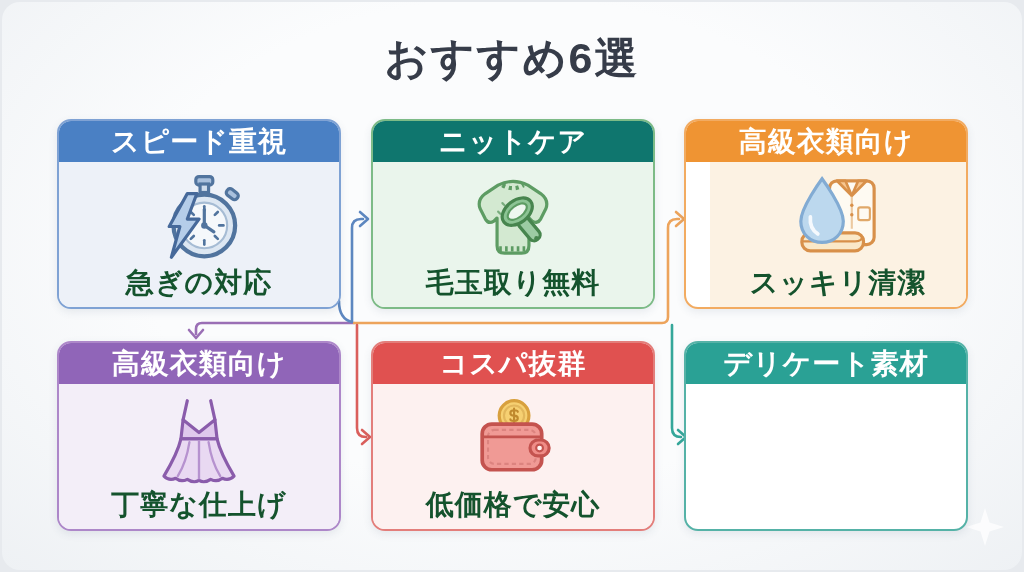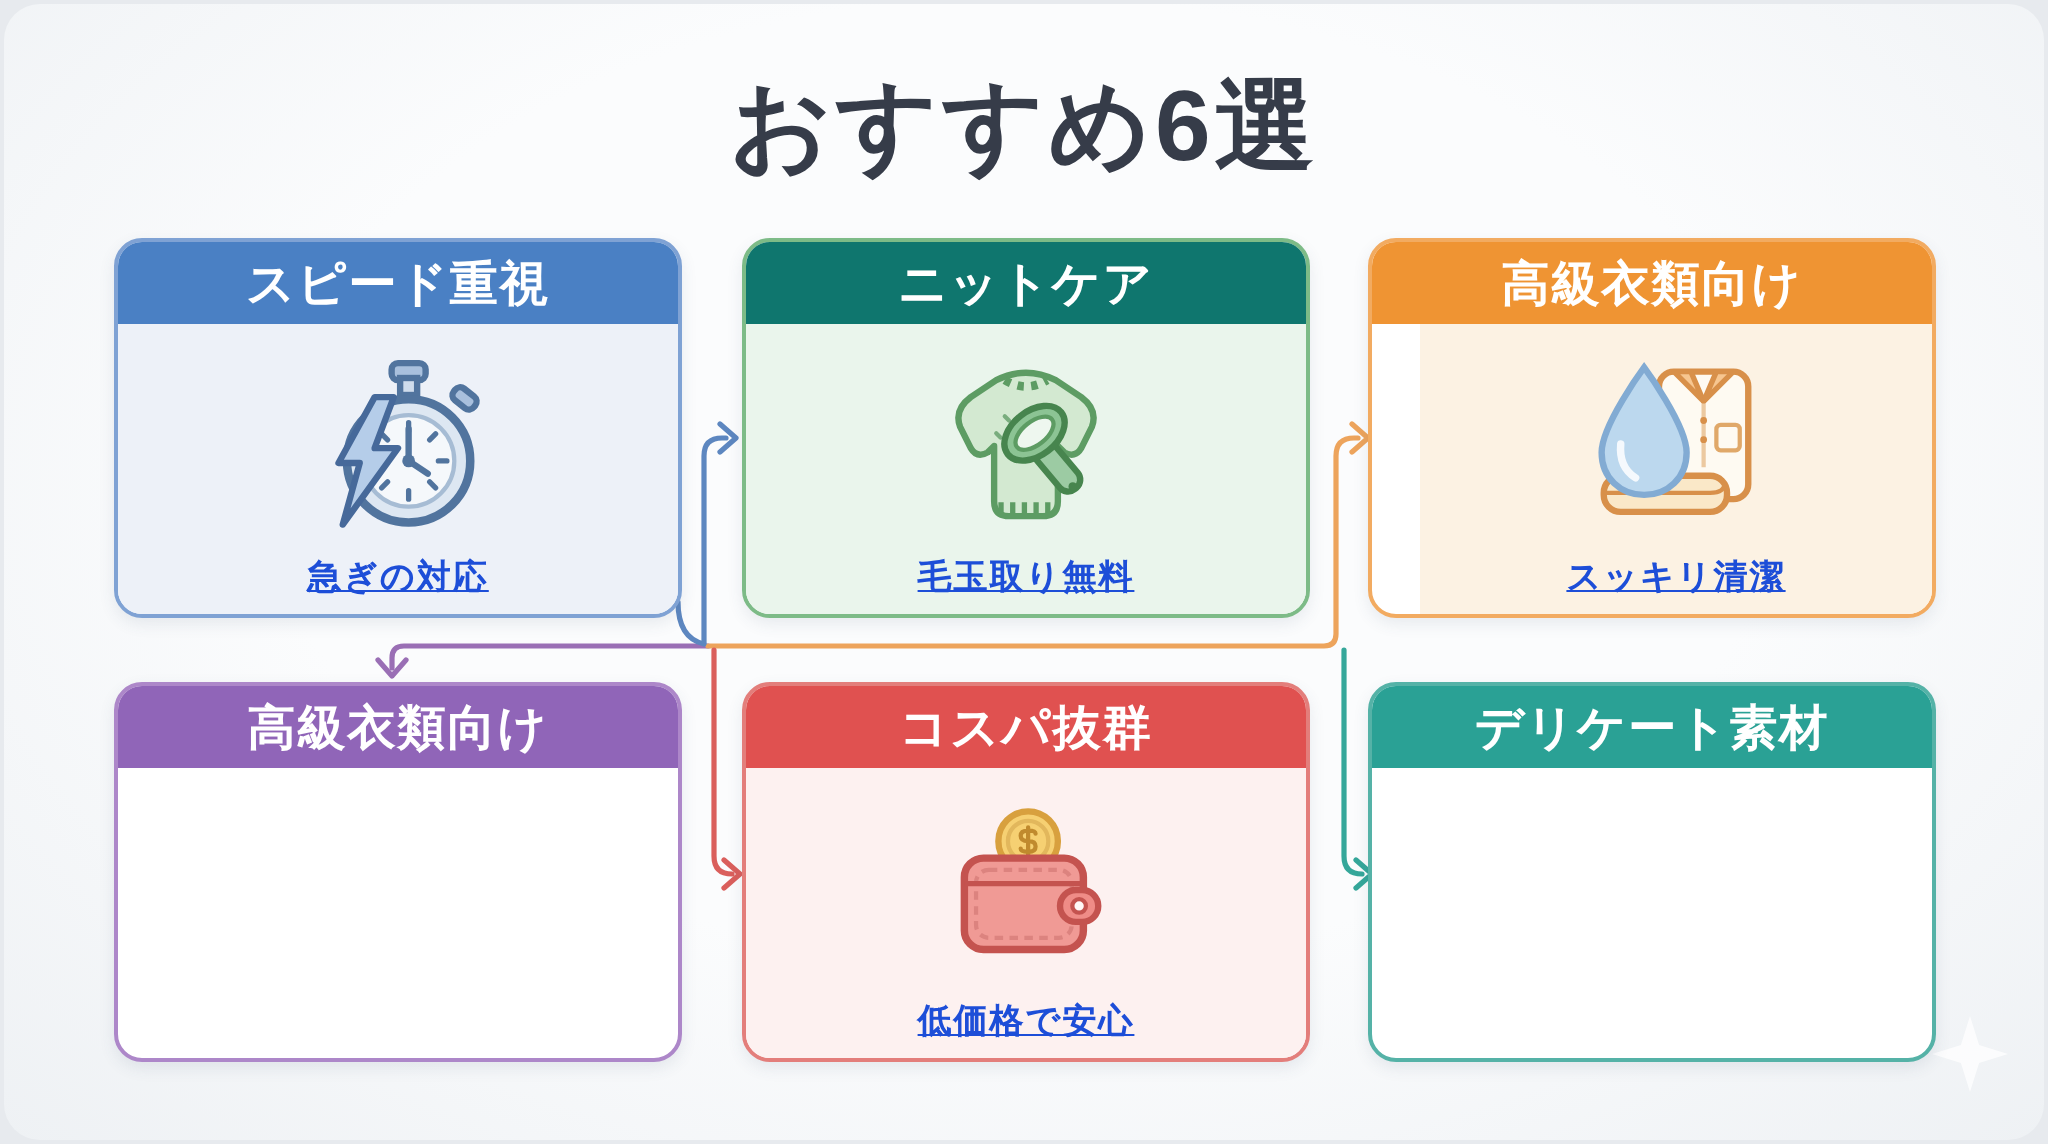--- a/index.html
+++ b/index.html
@@ -7,40 +7,40 @@
     width:1024px;height:572px;overflow:hidden;position:relative;
     background:#e7eaee;
     font-family:"Liberation Sans","DejaVu Sans",sans-serif;
   }
   .canvas{
     position:absolute;inset:2px;border-radius:18px;
     background:radial-gradient(ellipse at 50% 42%, #fbfcfd 52%, #eef1f4 100%);
   }
   .page-title{
     position:absolute;top:30px;left:0;width:1024px;text-align:center;
-    font-size:50px;font-weight:900;letter-spacing:2px;z-index:3;
+    font-size:43px;font-weight:900;letter-spacing:2px;z-index:3;
   }
   .arrows{position:absolute;left:0;top:0;width:1024px;height:572px;z-index:1;}
   .card{
     position:absolute;width:284px;height:190px;border-radius:14px;
     border:2px solid #999;overflow:hidden;display:flex;flex-direction:column;
     background:#fff;box-shadow:0 3px 8px rgba(60,80,110,.10);z-index:2;box-sizing:border-box;
   }
   .c1{left:57px;top:119px}.c2{left:371px;top:119px}.c3{left:684px;top:119px}
   .c4{left:57px;top:341px}.c5{left:371px;top:341px}.c6{left:684px;top:341px}
   .card-header{
     flex:0 0 41px;display:flex;align-items:center;justify-content:center;
-    color:#ffffff;font-size:24px;font-weight:800;letter-spacing:1px;
+    color:#ffffff;font-size:28px;font-weight:800;letter-spacing:1px;
   }
   .card-body{
     flex:1;display:flex;flex-direction:column;align-items:center;
     justify-content:space-between;padding:4px 0 10px;
   }
   .icon-wrap{flex:1;display:flex;align-items:center;justify-content:center;}
-  .card-label{font-size:17px;font-weight:800;color:#1d4ed8;letter-spacing:1px;line-height:1;text-decoration:underline;}
+  .card-label{font-size:28px;font-weight:800;color:#14532d;letter-spacing:1px;line-height:1;}
   .sparkle{
     position:absolute;left:966px;top:508px;width:38px;height:38px;z-index:0;
     background:#ffffff;opacity:.75;
     clip-path:polygon(50% 0,62% 38%,100% 50%,62% 62%,50% 100%,38% 62%,0 50%,38% 38%);
   }
 </style>
 </head>
 <body>
 
 <div class="canvas"></div>
@@ -136,20 +136,38 @@
         <path d="M33 11 C33 11 13 38 13 51 C13 63 22 71 33 71 C44 71 53 63 53 51 C53 38 33 11 33 11 Z" fill="#bcd8ee" stroke="#82abd3" stroke-width="3"></path>
         <path d="M22 47 Q21 58 29 63" fill="none" stroke="#ffffff" stroke-width="3.5" stroke-linecap="round" opacity="0.85"></path>
       </svg>
     </div>
     <div class="card-label">スッキリ清潔</div>
   </div>
 </section>
 
 <section class="card c4" style="border-color: rgb(173, 135, 201);">
   <header class="card-header" style="background: rgb(144, 101, 184);">高級衣類向け</header>
+  <div class="card-body" style="background: rgb(243, 238, 248);">
+    <div class="icon-wrap">
+      <svg width="102" height="102" viewBox="0 0 96 96">
+        <g stroke="#8a5cab" stroke-width="3" stroke-linejoin="round" stroke-linecap="round">
+          <path d="M37 11 L33 29" fill="none"></path>
+          <path d="M59 11 L63 29" fill="none"></path>
+          <path d="M33 29 L48 41 L63 29 L65 47 L31 47 Z" fill="#dfc8ec"></path>
+          <path d="M31 47 C28 60 21 72 15 82 Q20 87 26 84 Q31 88 37 85 Q43 89 48 86 Q53 89 59 85 Q65 88 70 84 Q76 87 81 82 C75 72 68 60 65 47 Z" fill="#e9d9f2"></path>
+        </g>
+        <g fill="none" stroke="#b692cf" stroke-width="2.2" stroke-linecap="round">
+          <path d="M39 50 C37 63 33 74 28 82"></path>
+          <path d="M48 49 C48 63 48 74 48 84"></path>
+          <path d="M57 50 C59 63 63 74 68 82"></path>
+        </g>
+      </svg>
+    </div>
+    <div class="card-label">丁寧な仕上げ</div>
+  </div>
 </section>
 
 <section class="card c5" style="border-color: rgb(227, 126, 123);">
   <header class="card-header" style="background: rgb(224, 81, 80);">コスパ抜群</header>
   <div class="card-body" style="background: rgb(253, 241, 240);">
     <div class="icon-wrap">
       <svg width="102" height="102" viewBox="0 0 96 96">
         <circle cx="49" cy="25" r="14" fill="#f6d072" stroke="#d8a03e" stroke-width="3"></circle>
         <circle cx="49" cy="25" r="9.5" fill="none" stroke="#e2b75c" stroke-width="2"></circle>
         <path d="M49 18.5 V31.5 M52.5 21.5 Q52.5 20 49 20 Q45.5 20 45.5 22.5 Q45.5 25 49 25 Q52.5 25 52.5 27.5 Q52.5 30 49 30 Q45.5 30 45.5 28.5" fill="none" stroke="#c08a2e" stroke-width="2" stroke-linecap="round"></path>

